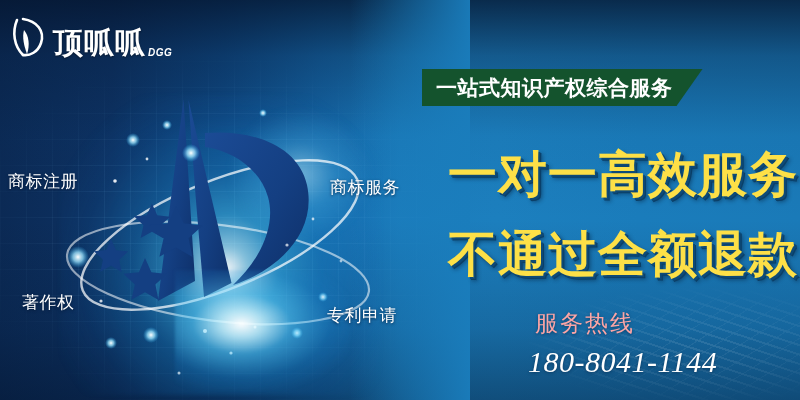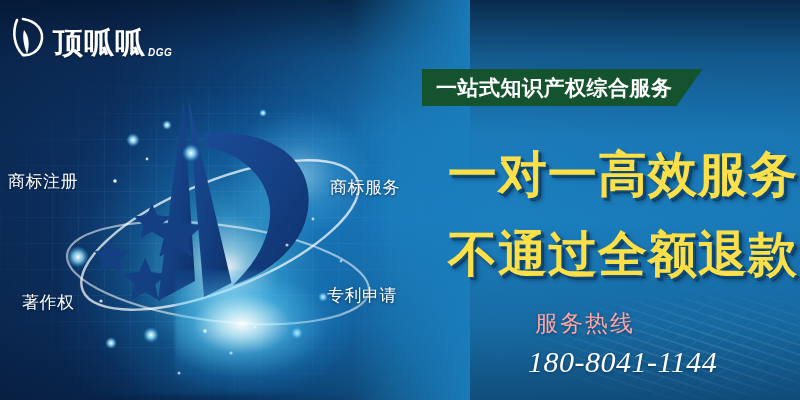--- a/index.html
+++ b/index.html
@@ -154,21 +154,21 @@
     font-size: 17px;
     font-weight: 400;
     letter-spacing: .5px;
     text-shadow: 0 1px 3px rgba(0,20,45,.75);
     white-space: nowrap;
     font-family: "DejaVu Sans", "Liberation Sans", sans-serif;
   }
   .svc-tl { left: 8px;   top: 170px; }
   .svc-tr { left: 330px; top: 176px; }
   .svc-bl { left: 22px;  top: 291px; font-family: Liberation Serif, serif; }
-  .svc-br { left: 327px; top: 284px; }
+  .svc-br { left: 327px; top: 304px; }
 
   
   .ribbon {
     position: absolute;
     left: 422px; top: 69px;
     height: 37px;
     padding: 0 30px 0 14px;
     display: flex; align-items: center;
     background: #14532d;
     clip-path: polygon(0 0, 100% 0, calc(100% - 26px) 100%, 0 100%);

